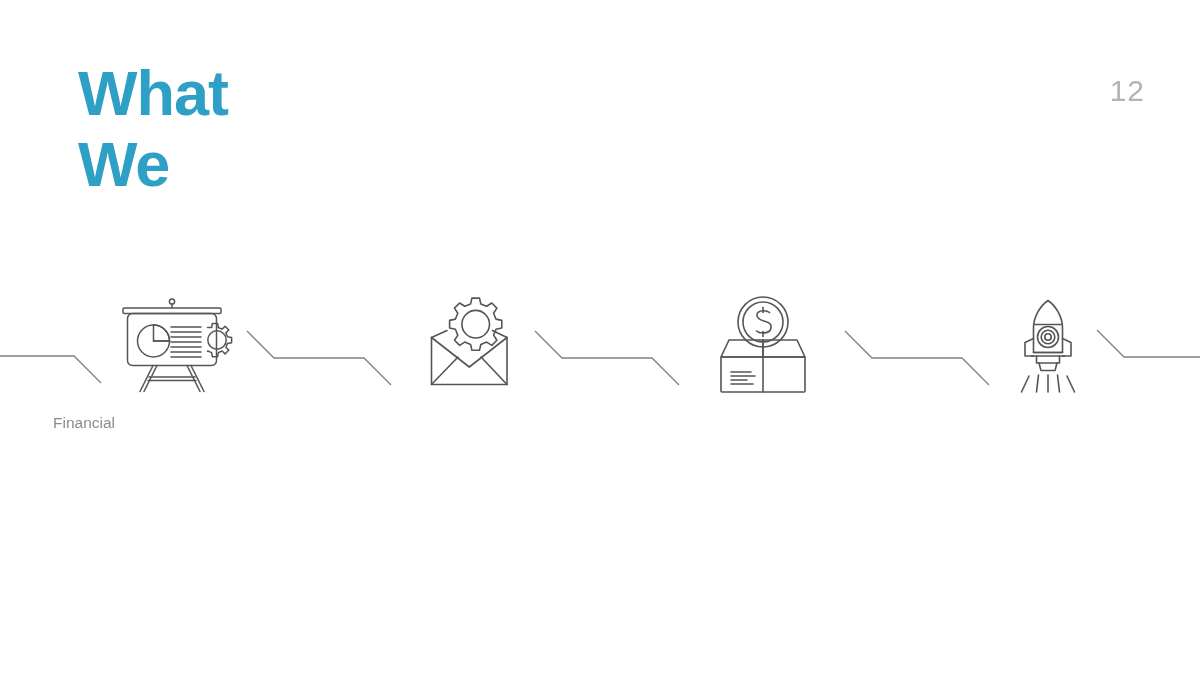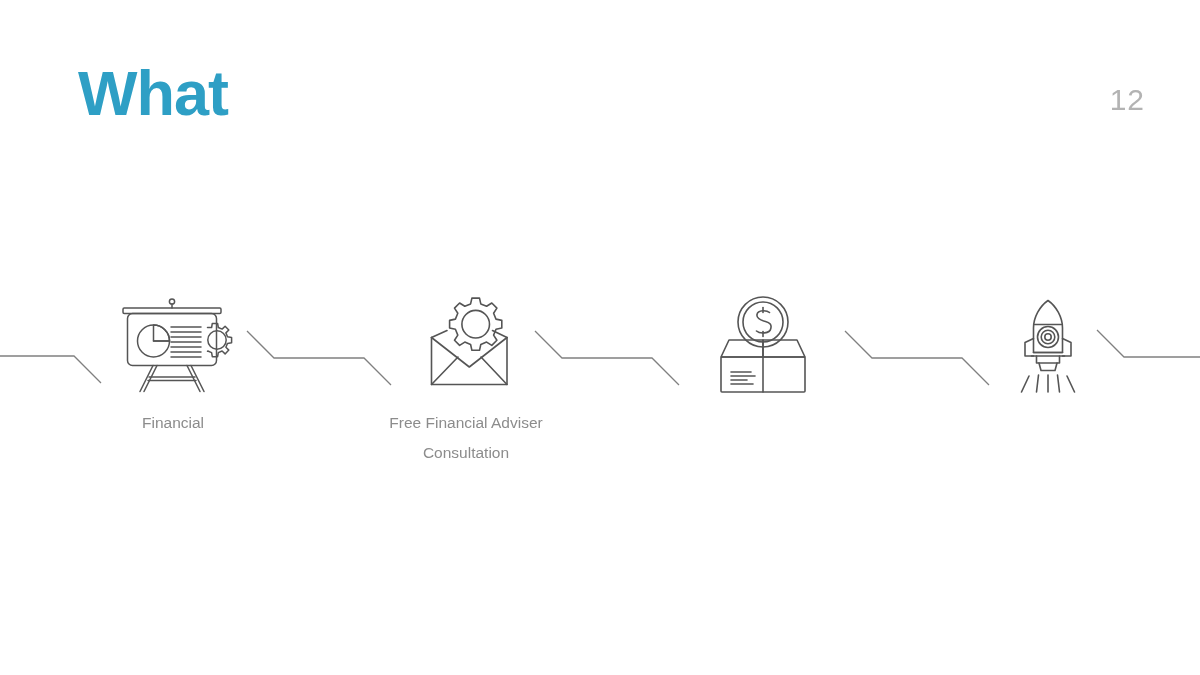--- a/index.html
+++ b/index.html
@@ -47,21 +47,20 @@
   #page-number {
     position: absolute;
     right: 55px;
     top: 74px;
     color: #b3b3b3;
     font-size: 30px;
     font-weight: normal;
     letter-spacing: 1px;
     line-height: 34px;
     font-family: "Liberation Sans", sans-serif;
-    margin-top: 9px;
   }
 
   
   #connector-layer {
     position: absolute;
     left: 0;
     top: 0;
     width: 1200px;
     height: 675px;
     pointer-events: none;
@@ -88,38 +87,38 @@
     position: absolute;
     left: 0;
     top: 408px;
     width: 1200px;
     height: 70px;
   }
   .caption-cell {
     position: absolute;
     top: 0;
     width: 240px;
-    text-align: center;
   }
   .caption-line {
     display: block;
     color: #8c8c8c;
     font-size: 15.5px;
     line-height: 30px;
     font-family: "Liberation Sans", sans-serif;
     white-space: nowrap;
   }
 </style>
 </head>
 <body>
 
 <div id="slide">
 
   <div id="title-block">
     <span class="title-line">What</span>
+    <span class="title-line">We</span>
   </div>
 
   <div id="page-number">12</div>
 
   <svg id="connector-layer" viewBox="0 0 1200 675" width="1200" height="675" xmlns="http://www.w3.org/2000/svg">
     <g fill="none" stroke="#808080" stroke-width="1.3" stroke-linecap="butt" stroke-linejoin="miter">
 
       <path d="M -5 356 L 74 356 L 101 383"></path>
 
       <path d="M 247 331 L 274 358 L 364 358 L 391 385"></path>
@@ -250,22 +249,18 @@
     </div>
 
   </div>
 
   <div id="caption-row">
 
     <div class="caption-cell" style="left:53px;">
       <span class="caption-line">Financial</span>
     </div>
 
-    <div class="caption-cell" style="left:346px;">
-      <span class="caption-line">Free Financial Adviser</span>
-      <span class="caption-line">Consultation</span>
-    </div>
 
 
 
   </div>
 
 </div>
 
 </body></html>

